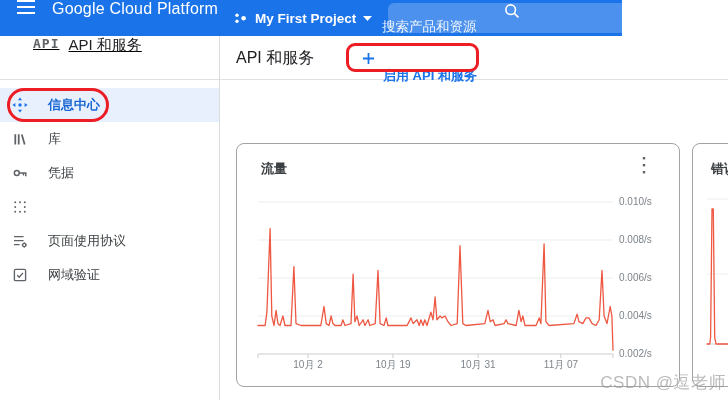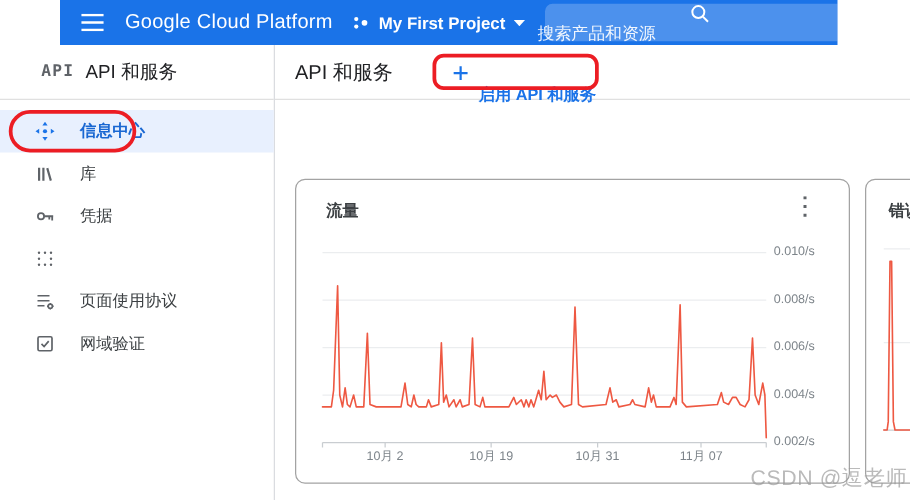--- a/index.html
+++ b/index.html
@@ -2,42 +2,42 @@
 <html><head>
 <meta charset="utf-8">
 <style>
   * { margin:0; padding:0; box-sizing:border-box; }
   html,body { width:728px; height:400px; overflow:hidden; background:#fff;
     font-family:"Liberation Sans","DejaVu Sans",sans-serif; }
   .app { position:relative; width:728px; height:400px; overflow:hidden; background:#fff; }
 
   
   .topbar { position:absolute; left:0; top:0; width:622px; height:36px; background:#1a73e8;
-    display:flex; align-items:center; z-index:3;margin-left:48px; }
+    display:flex; z-index:3; }
   .hamburger { margin-left:17px; width:18px; height:14px; cursor:pointer; flex:0 0 auto; }
   .product { margin-left:17px; color:#fff; font-size:16px; letter-spacing:.2px; white-space:nowrap; }
   .project-sel { position:absolute; left:233px; top:0; height:36px; display:flex; align-items:center;
     gap:7px; color:#fff; cursor:pointer; }
   .project-name { font-size:13.5px; font-weight:bold; white-space:nowrap; }
   .searchbox { position:absolute; left:388px; right:0; top:3px; height:30px;
     background:rgba(255,255,255,.22); border-radius:6px 0 0 6px; display:flex; align-items:center;flex-direction:column; }
   .searchbox svg { margin-left:14px; flex:0 0 auto; }
   .searchbox input { background:transparent; border:none; outline:none; color:#fff;
     font-size:13.5px; margin-left:14px; width:260px; font-family:inherit; }
   .searchbox input::placeholder { color:rgba(255,255,255,.92); opacity:1; }
 
   
   .sidebar { position:absolute; left:0; top:36px; width:220px; height:364px; background:#fff;
     border-right:1px solid #dadce0; z-index:2; }
-  .side-head { height:44px; display:flex; align-items:center; border-bottom:1px solid #e0e0e0; }
+  .side-head { height:44px; display:flex; align-items:flex-start; border-bottom:1px solid #e0e0e0;text-decoration:underline; }
   .api-logo { margin-left:33px; font-family:"DejaVu Sans Mono","Liberation Mono",monospace;
     font-size:13px; font-weight:bold; color:#5f6368; letter-spacing:1px; }
   .side-title { margin-left:9px; font-size:15px; color:#202124; white-space:nowrap; }
   .nav { margin-top:8px; }
-  .nav-item { height:34px; display:flex; align-items:center; padding-left:28px; cursor:pointer;
+  .nav-item { height:34px; display:flex; align-items:center; padding-left:12px; cursor:pointer;
     color:#3c4043; }
   .nav-item .nicon { width:16px; height:16px; color:#5f6368; flex:0 0 auto; }
   .nav-item .nlabel { margin-left:20px; font-size:13px; white-space:nowrap; }
   .nav-item.selected { background:#e8f0fe; color:#1967d2; }
   .nav-item.selected .nicon { color:#1a73e8; }
   .nav-item.selected .nlabel { font-weight:bold; }
 
   
   .main-head { position:absolute; left:220px; top:36px; right:0; height:44px; background:#fff;
     border-bottom:1px solid #e0e0e0; z-index:1; }

